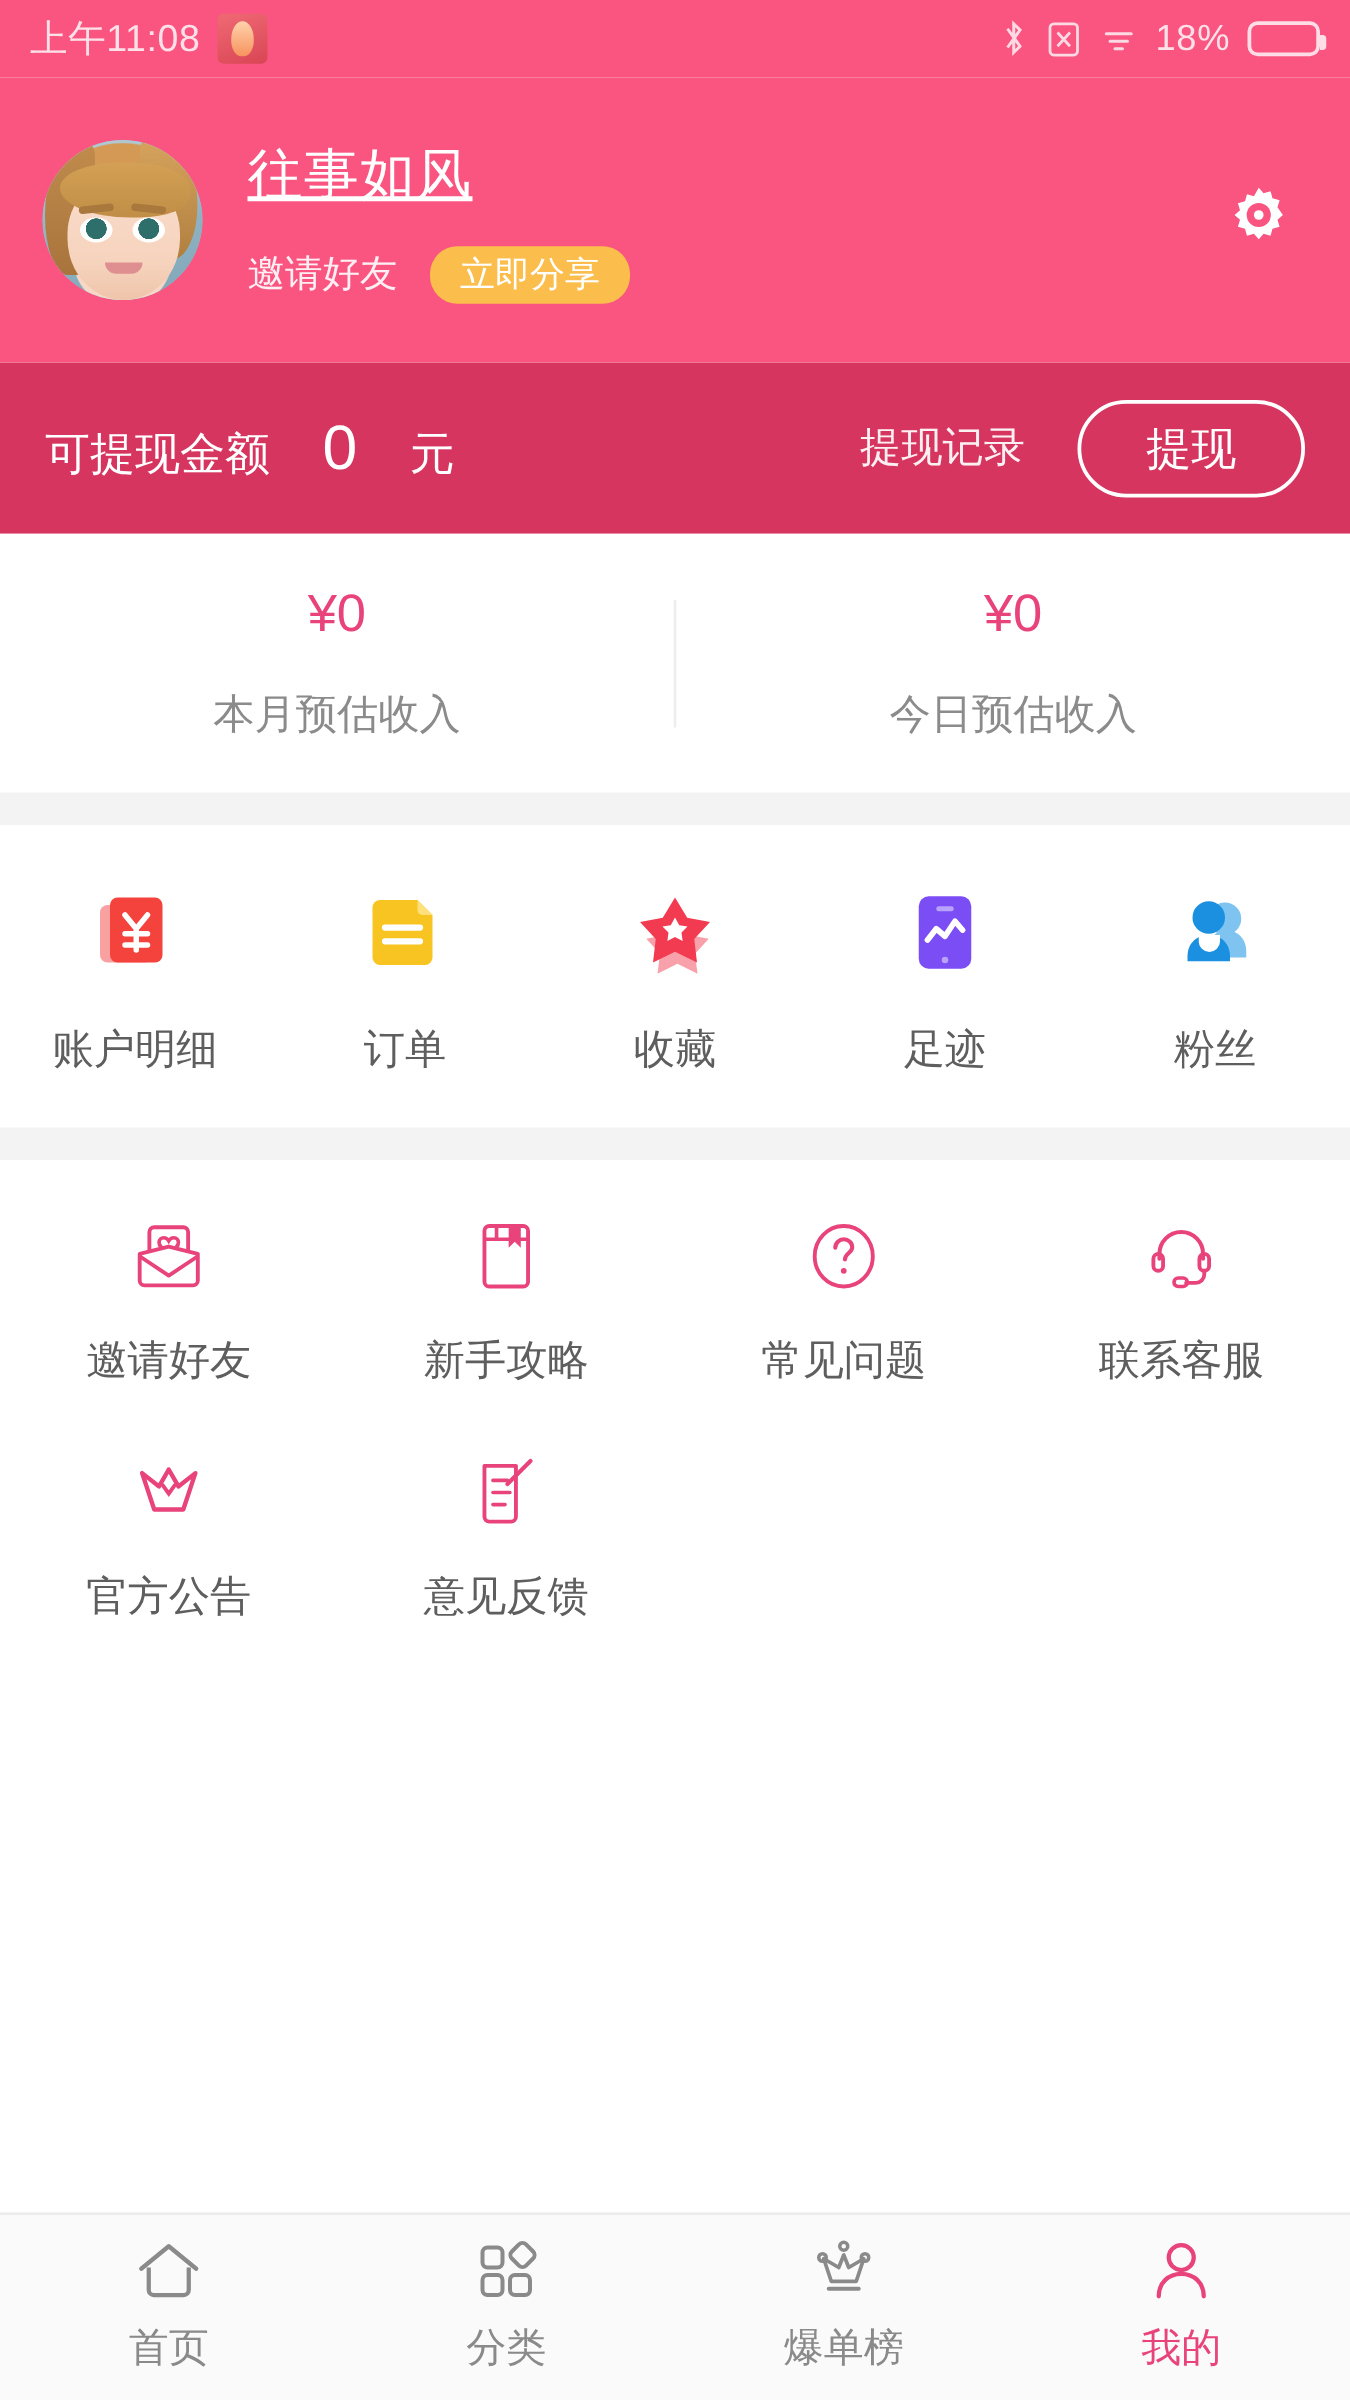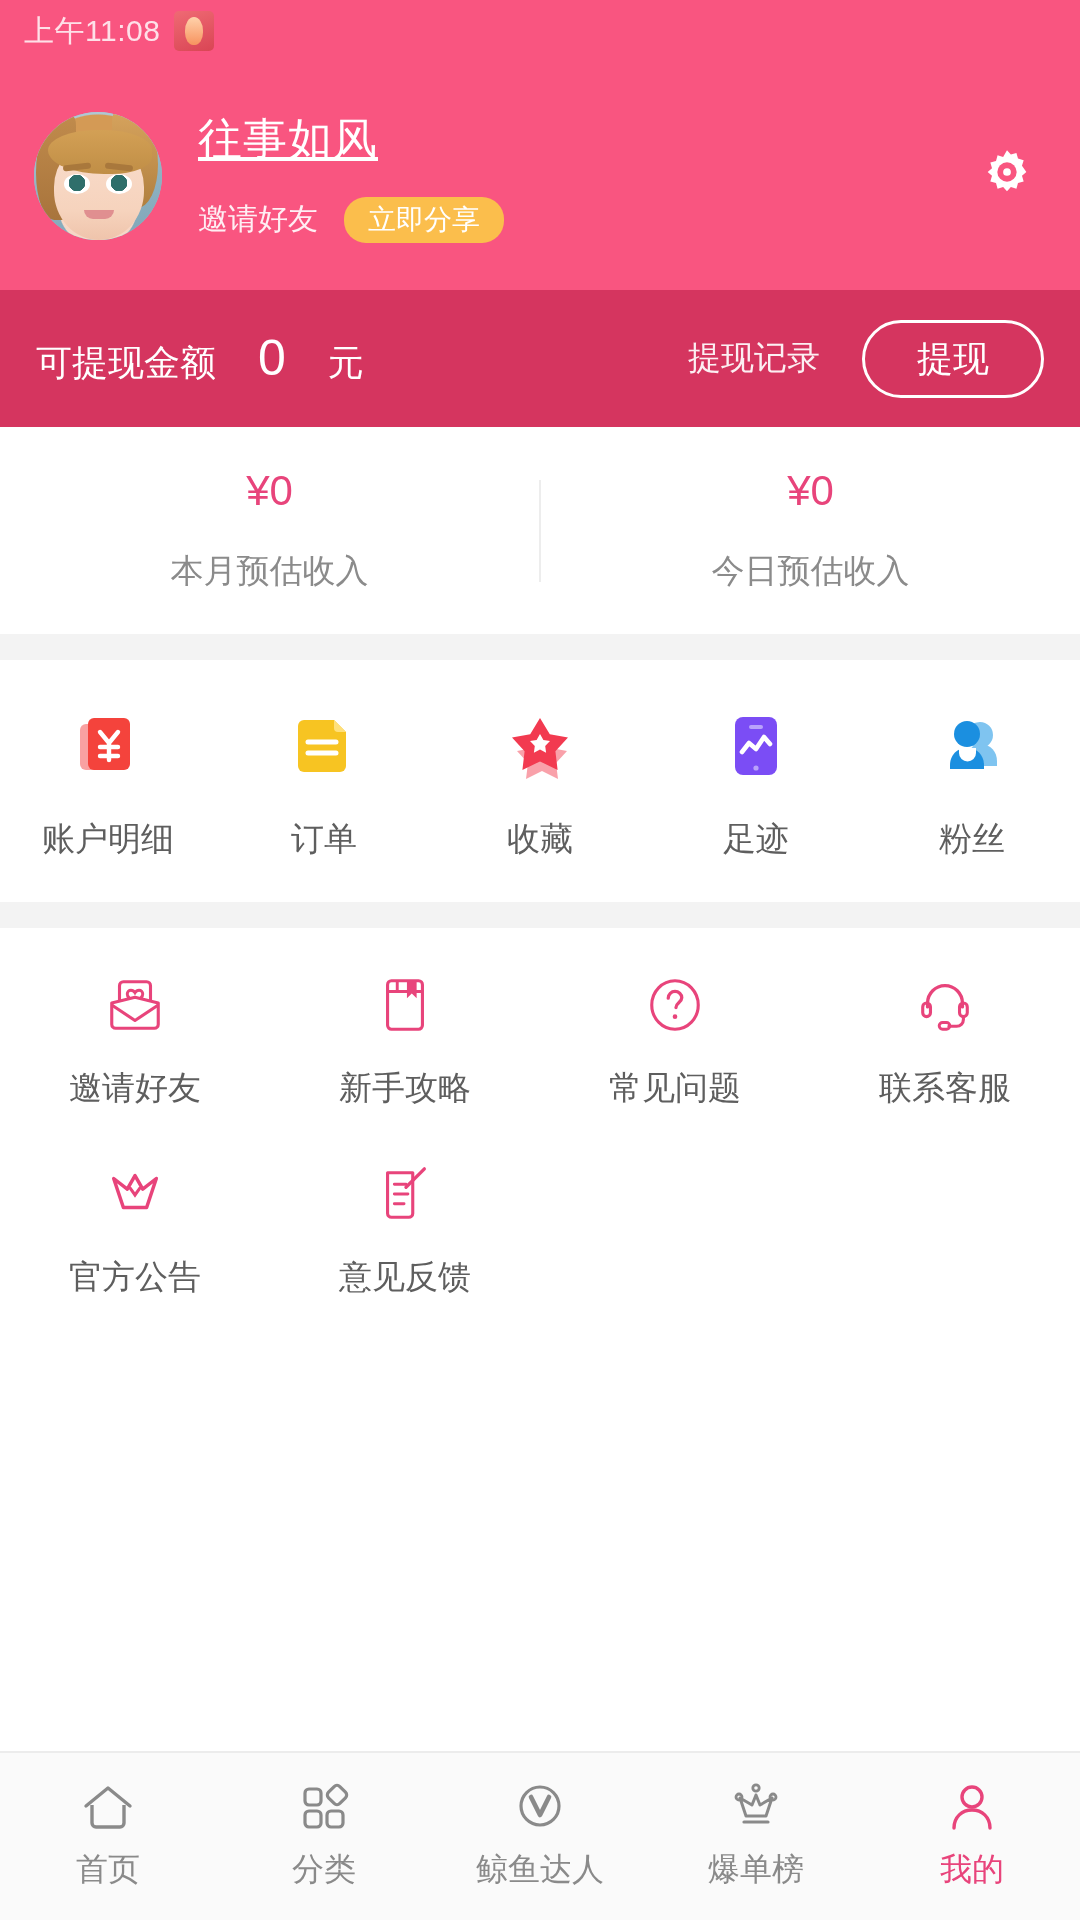--- a/index.html
+++ b/index.html
@@ -143,40 +143,54 @@
   .grid4{ background:#ffffff; padding:46px 0 20px; }
   .g4row{ display:flex; }
   .g4cell{ width:25%; display:flex; flex-direction:column; align-items:center; padding-bottom:52px; }
   .g4lab{ margin-top:30px; color:#5e5e5e; font-size:33px; }
   .g4ico{ width:62px; height:62px; }
 
   .filler{ background:#ffffff; }
 
   
   .tabbar{
-    position:absolute; left:0; right:0; bottom:0; height:169px;
+    position:absolute; left:0; right:0; bottom:0; height:150px;
     background:#fafafa; border-top:2px solid #ececec;
     display:flex; align-items:center;
   }
   .tab{ flex:1; display:flex; flex-direction:column; align-items:center; justify-content:center; gap:14px; }
   .tab .tlab{ font-size:32px; color:#8a8a8a; }
   .tab.active .tlab{ color:#E8447B; }
   .tico{ width:56px; height:52px; }
 </style>
 </head>
 <body>
 
 <div class="screen">
 
   <div class="statusbar">
     <div class="sb-left">
       <span>上午11:08</span>
       <span class="sb-appicon">
           <span class="bulb"></span>
         </span>
+    </div>
+    <div class="sb-right">
+      <svg class="ico-bt" width="22" height="32" viewBox="0 0 22 32">
+        <path d="M6 8 L16 22 L11 27 L11 4 L16 9 L6 23" fill="none" stroke="#fff" stroke-width="2.4"></path>
+      </svg>
+      <svg class="ico-sim" width="30" height="32" viewBox="0 0 30 32">
+        <rect x="4" y="4" width="22" height="25" rx="3" fill="none" stroke="#fff" stroke-width="2.2"></rect>
+        <path d="M10 11 L20 22 M20 11 L10 22" stroke="#fff" stroke-width="2.2"></path>
+      </svg>
+      <svg class="ico-wifi" width="30" height="32" viewBox="0 0 30 32">
+        <path d="M5 12 H25 M8 18 H22 M12 24 H18" stroke="#fff" stroke-width="2.4" stroke-linecap="round"></path>
+      </svg>
+      <span>18%</span>
+      <span class="batt"></span>
     </div>
   </div>
 
   <div class="profile">
     <div class="avatar">
       <div class="face"></div>
       <div class="hairL"></div>
         <div class="hairR"></div>
       <div class="skin"></div>
         <div class="bang"></div>
@@ -361,27 +375,20 @@
     <div class="tab">
       <svg class="tico" viewBox="0 0 56 52">
         <rect x="9" y="7" width="16" height="16" rx="4" fill="none" stroke="#8a8a8a" stroke-width="3.2"></rect>
         <rect x="9" y="29" width="16" height="16" rx="4" fill="none" stroke="#8a8a8a" stroke-width="3.2"></rect>
         <rect x="31" y="29" width="16" height="16" rx="4" fill="none" stroke="#8a8a8a" stroke-width="3.2"></rect>
         <rect x="33" y="5" width="16" height="16" rx="4" fill="none" stroke="#8a8a8a" stroke-width="3.2" transform="rotate(45 41 13)"></rect>
       </svg>
       <span class="tlab">分类</span>
     </div>
 
-    <div class="tab">
-      <svg class="tico" viewBox="0 0 56 52">
-        <circle cx="28" cy="24" r="19" fill="none" stroke="#8a8a8a" stroke-width="3.2"></circle>
-        <path d="M19 15l9 18 9-18" fill="none" stroke="#8a8a8a" stroke-width="4.6" stroke-linecap="round" stroke-linejoin="round"></path>
-      </svg>
-      <span class="tlab">鲸鱼达人</span>
-    </div>
 
     <div class="tab">
       <svg class="tico" viewBox="0 0 56 52">
         <path d="M12 16l6 18h20l6-18-12 7-4-10-4 10z" fill="none" stroke="#8a8a8a" stroke-width="3" stroke-linejoin="round"></path>
         <circle cx="28" cy="6" r="3.2" fill="none" stroke="#8a8a8a" stroke-width="2.8"></circle>
         <circle cx="11" cy="15" r="3" fill="none" stroke="#8a8a8a" stroke-width="2.8"></circle>
         <circle cx="45" cy="15" r="3" fill="none" stroke="#8a8a8a" stroke-width="2.8"></circle>
         <path d="M16 40h24" stroke="#8a8a8a" stroke-width="3.2" stroke-linecap="round"></path>
       </svg>
       <span class="tlab">爆单榜</span>

